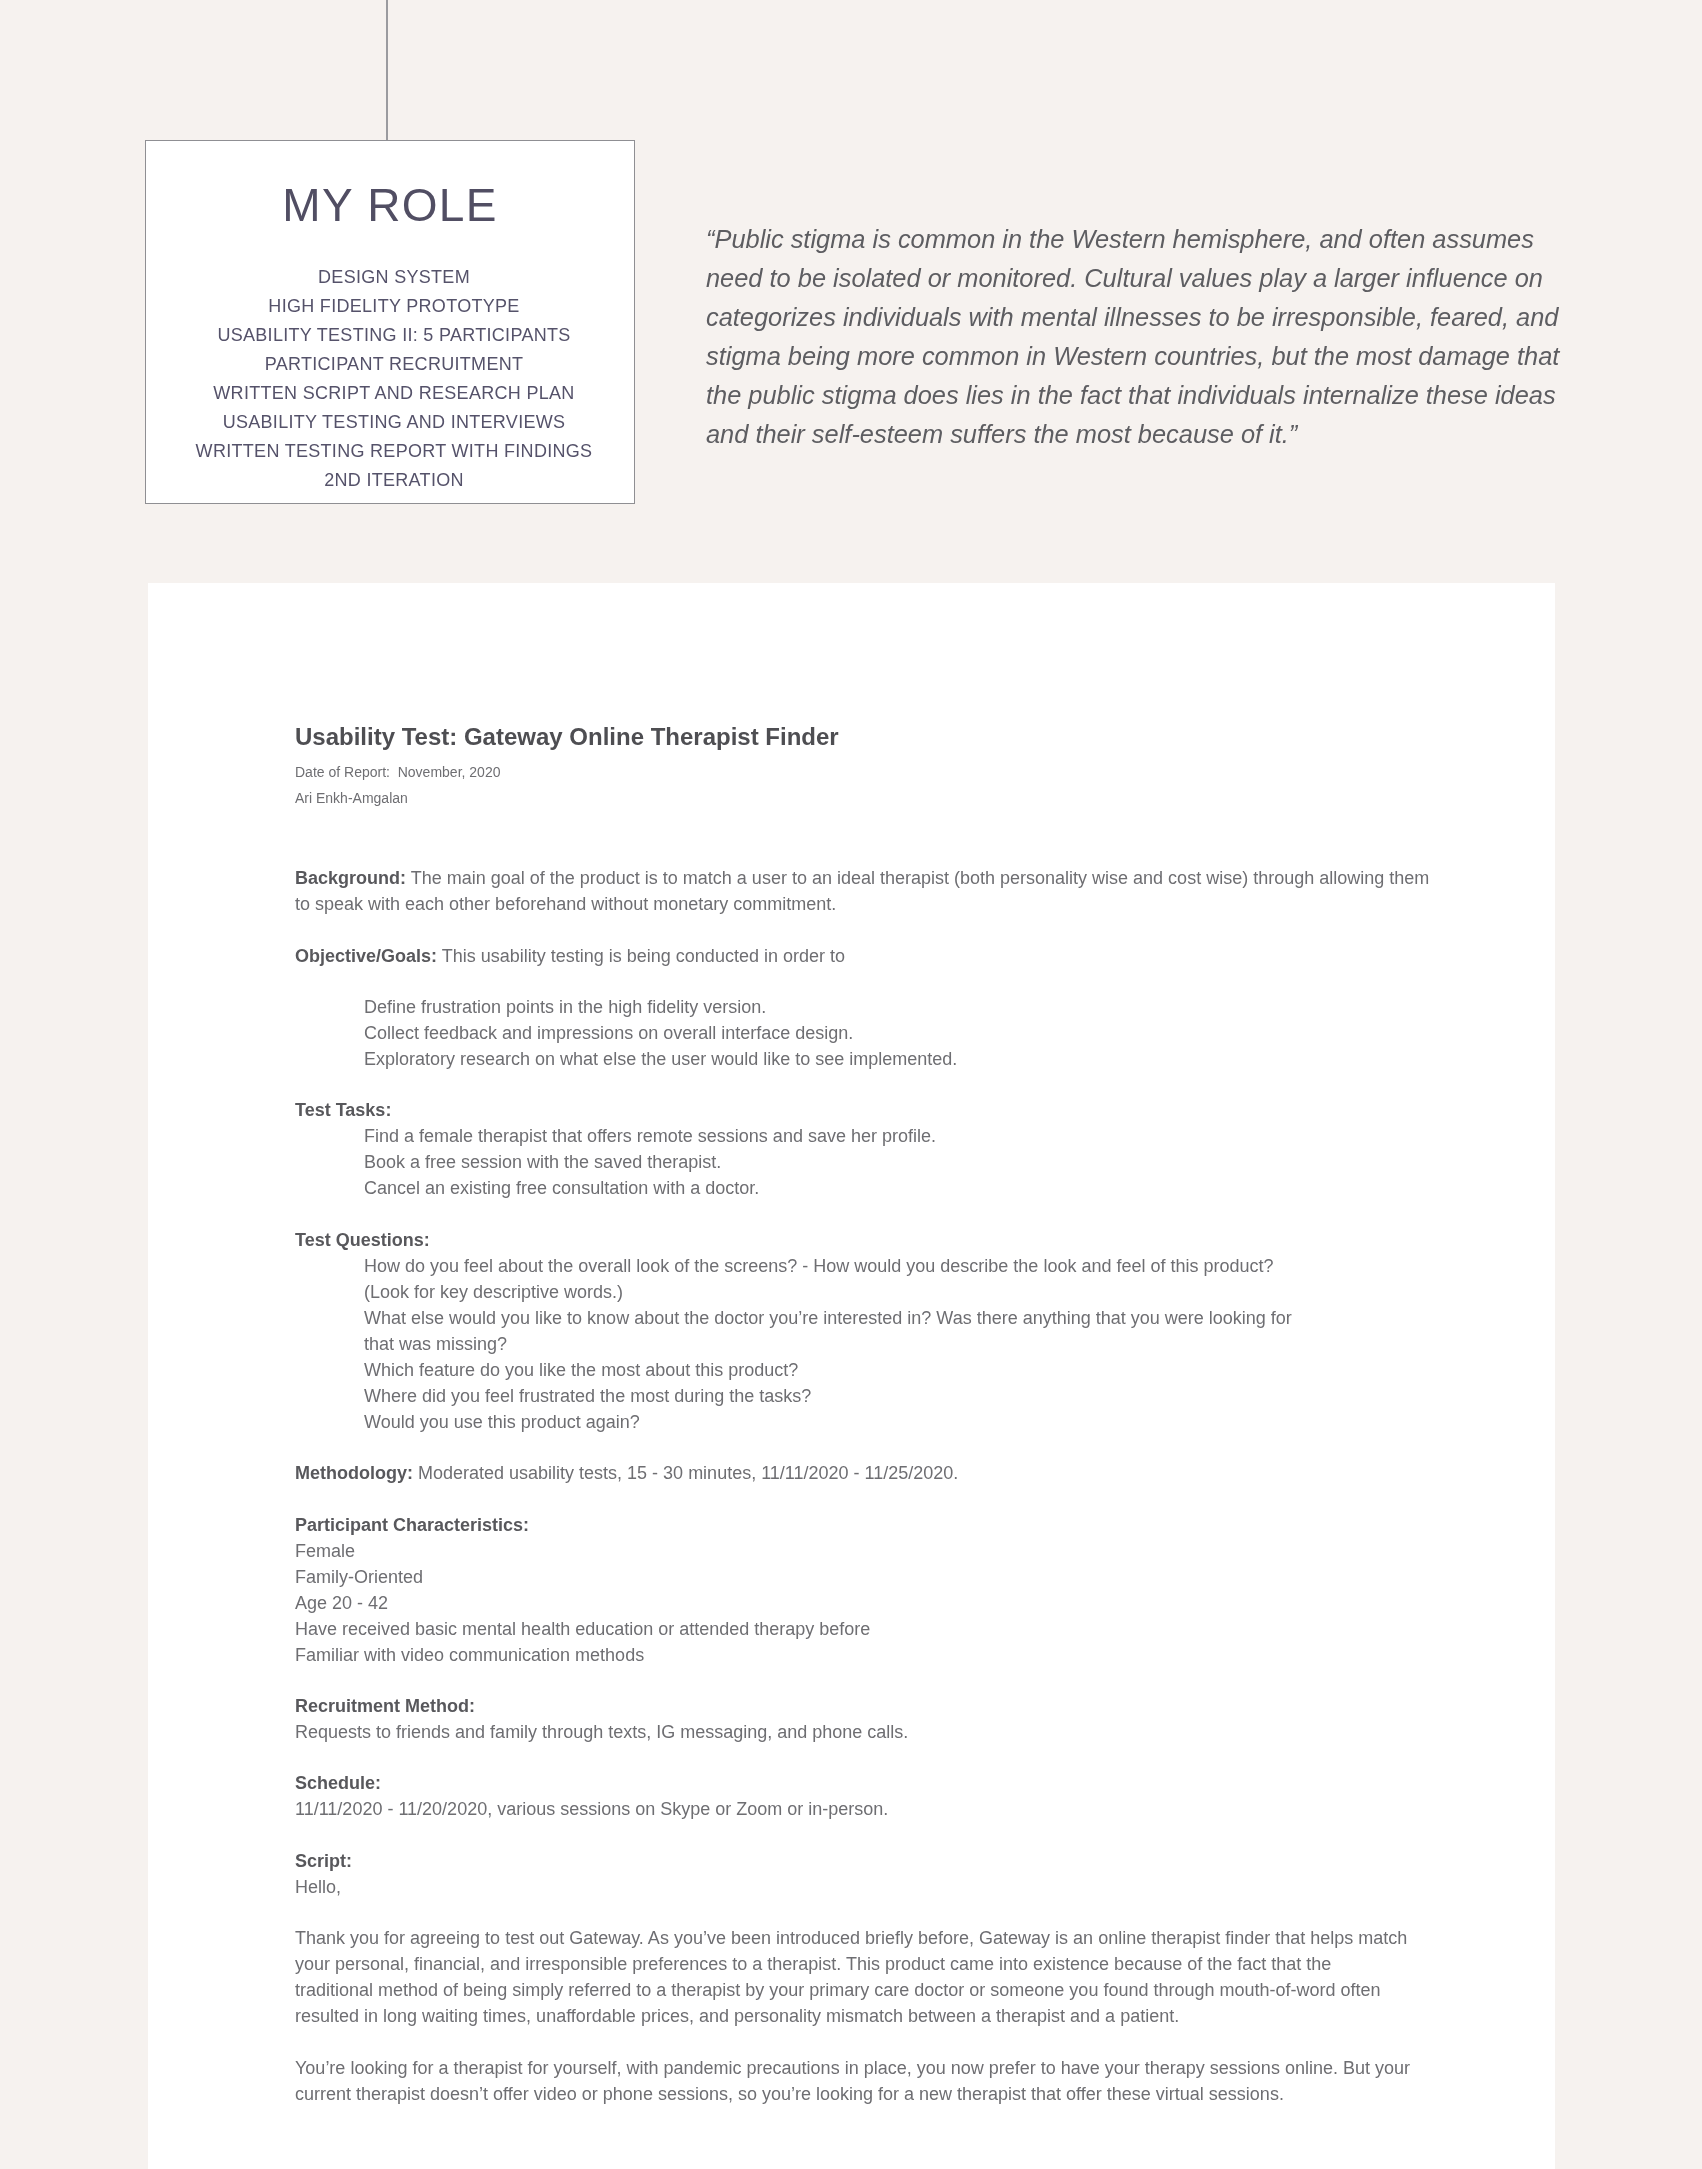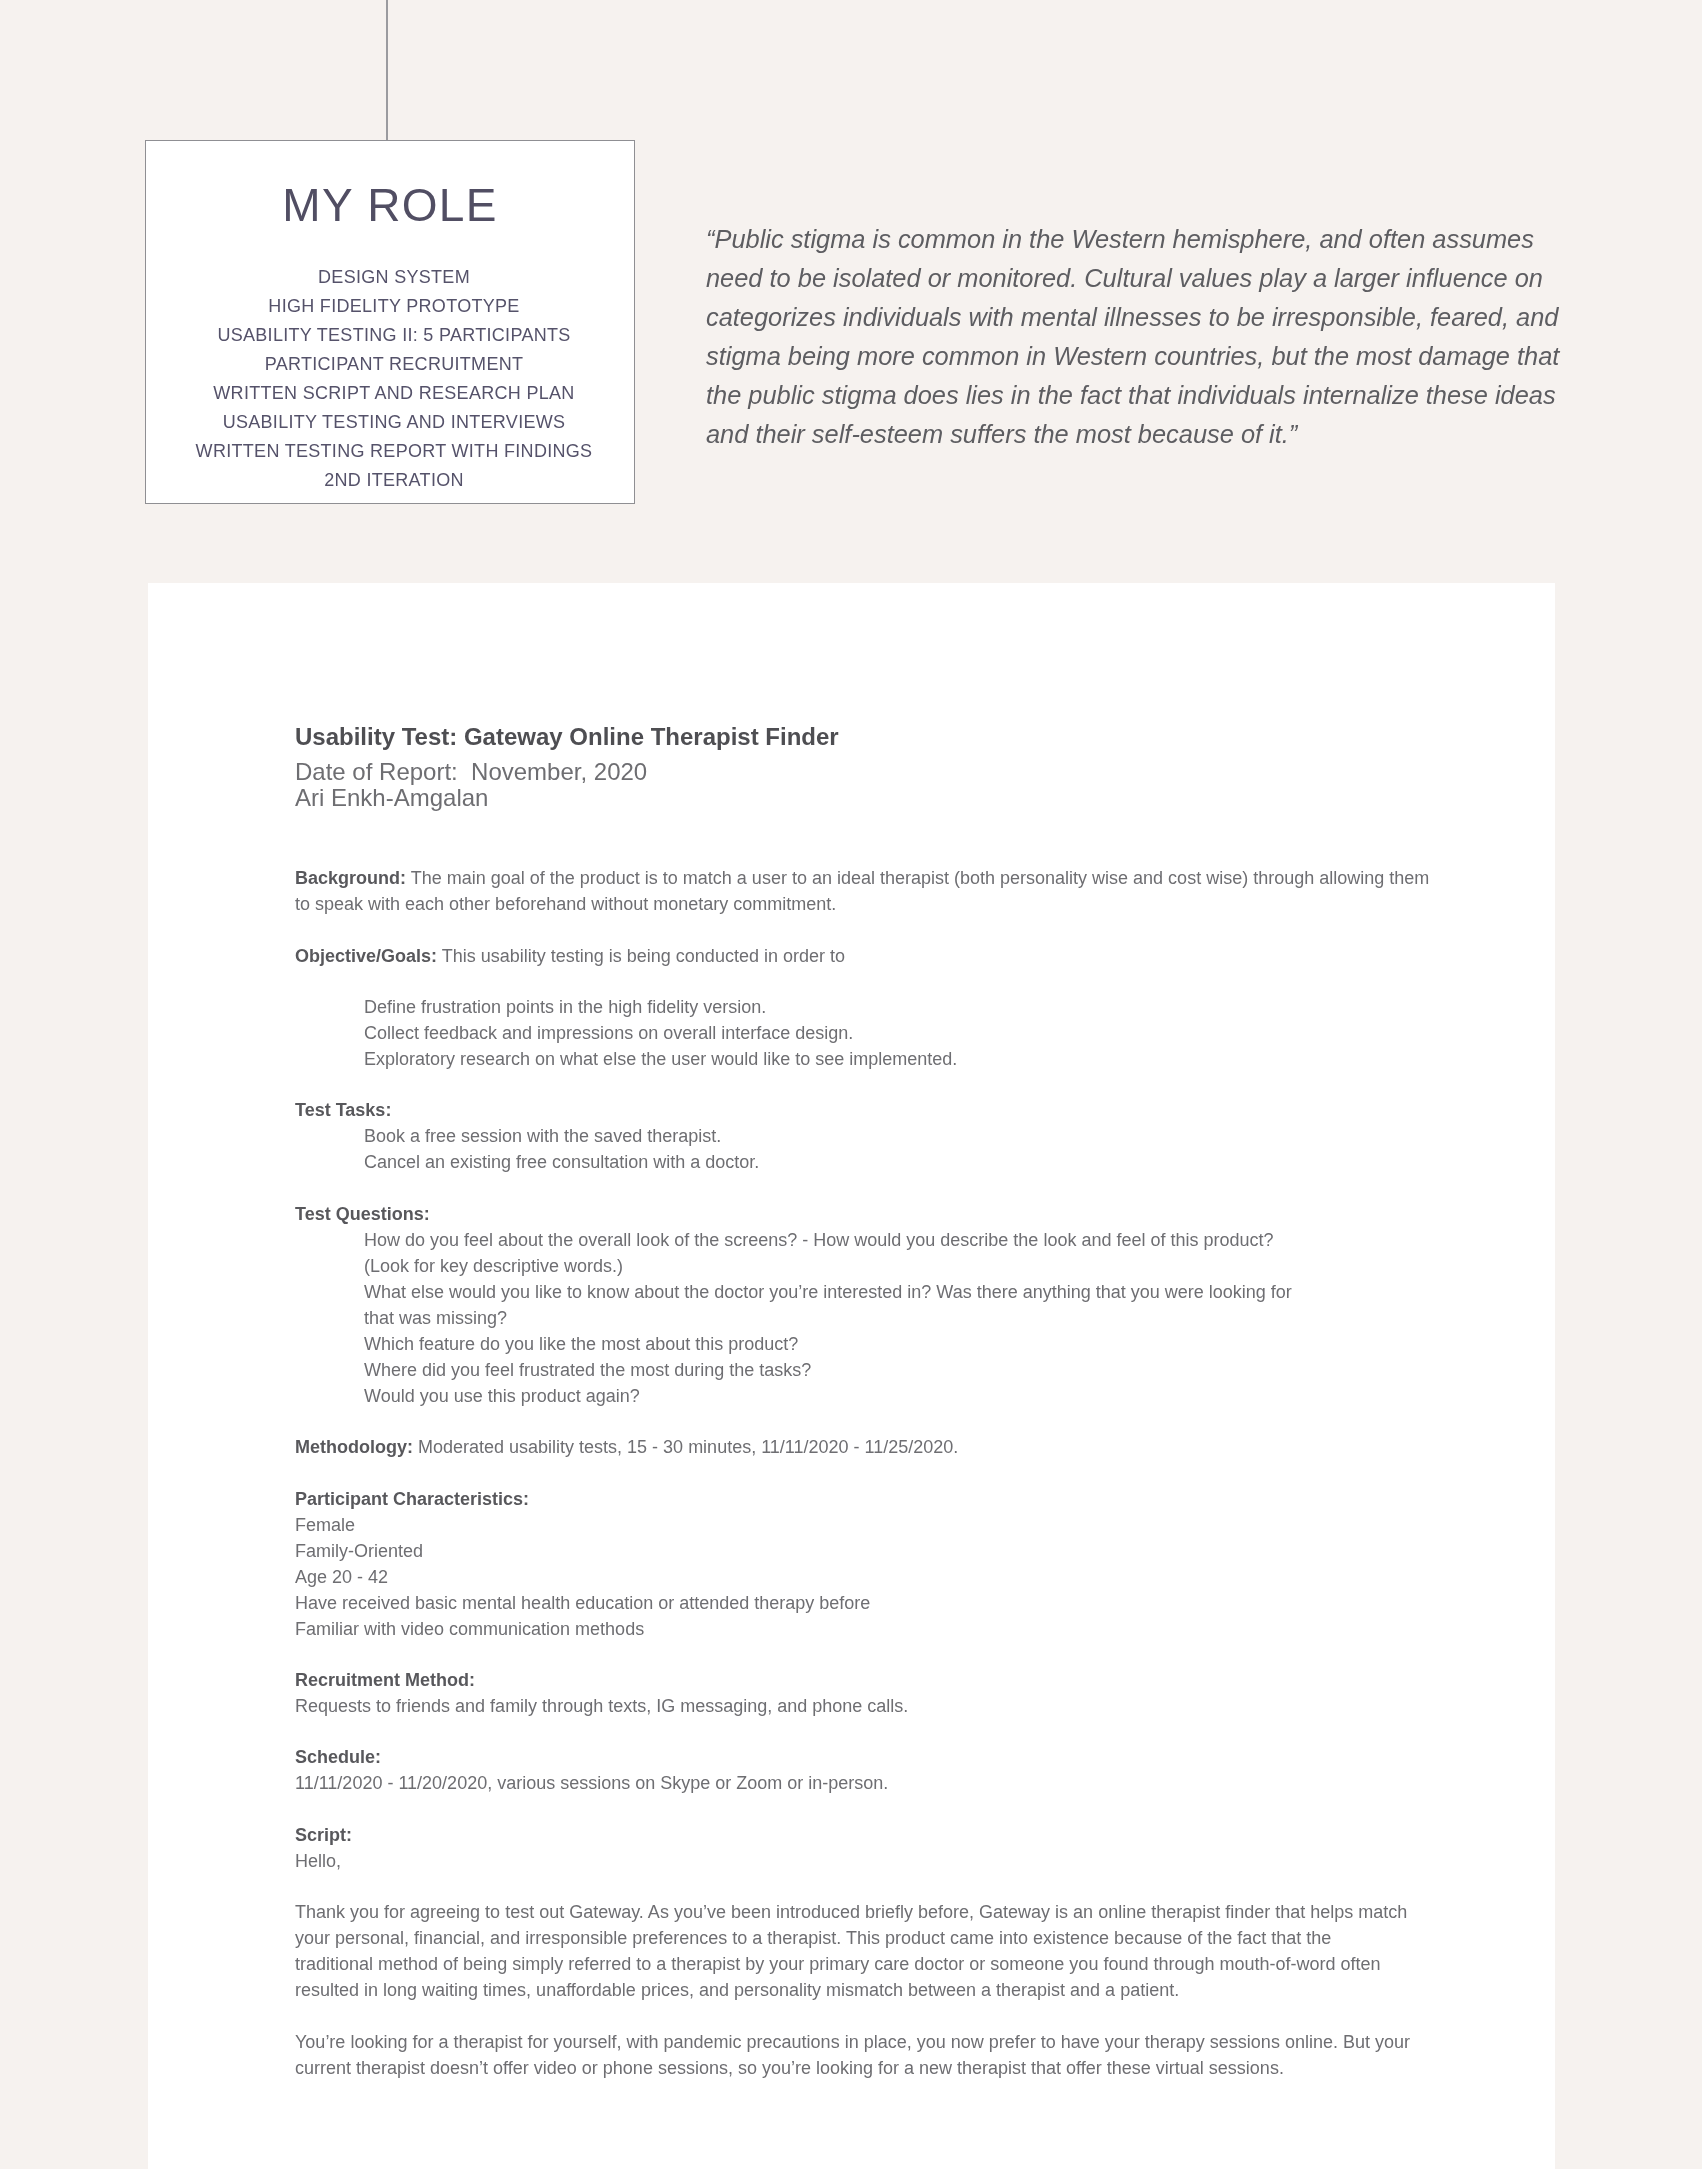--- a/index.html
+++ b/index.html
@@ -72,21 +72,21 @@
     padding: 139px 85px 0 147px;
   }
   .report-title {
     margin: 0;
     font-size: 24px;
     line-height: 30.5px;
     font-weight: bold;
     color: #4e4e52;
   }
   .report-meta {
-    font-size: 24px;
+    font-size: 14px;
     line-height: 26px;
     color: #6e6e72;
     white-space: pre;
   }
   .report-meta.first { margin-top: 6.8px; }
   .report-body { margin-top: 54px; }
   .block { margin: 0 0 25.4px 0; }
   .line {
     font-size: 18px;
     line-height: 26px;
@@ -138,20 +138,21 @@
         <div class="block">
           <div class="line"><span class="label">Objective/Goals:</span> This usability testing is being conducted in order to</div>
         </div>
         <div class="block">
           <div class="line indent">Define frustration points in the high fidelity version.</div>
           <div class="line indent">Collect feedback and impressions on overall interface design.</div>
           <div class="line indent">Exploratory research on what else the user would like to see implemented.</div>
         </div>
         <div class="block">
           <div class="line"><span class="label">Test Tasks:</span></div>
+          <div class="line indent">Find a female therapist that offers remote sessions and save her profile.</div>
           <div class="line indent">Book a free session with the saved therapist.</div>
           <div class="line indent">Cancel an existing free consultation with a doctor.</div>
         </div>
         <div class="block">
           <div class="line"><span class="label">Test Questions:</span></div>
           <div class="line indent">How do you feel about the overall look of the screens? - How would you describe the look and feel of this product?</div>
           <div class="line indent">(Look for key descriptive words.)</div>
           <div class="line indent">What else would you like to know about the doctor you’re interested in? Was there anything that you were looking for</div>
           <div class="line indent">that was missing?</div>
           <div class="line indent">Which feature do you like the most about this product?</div>

